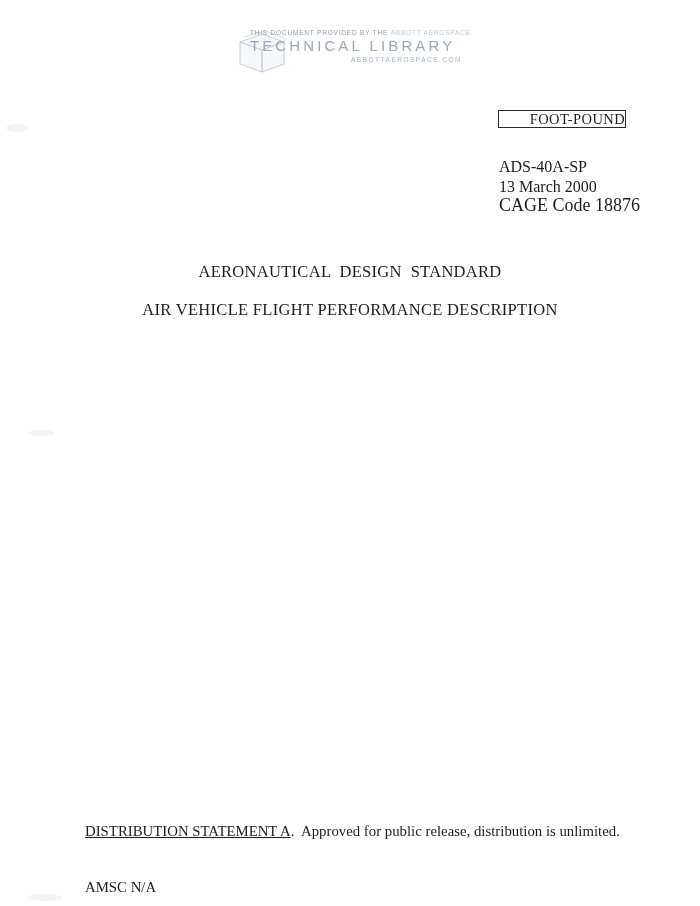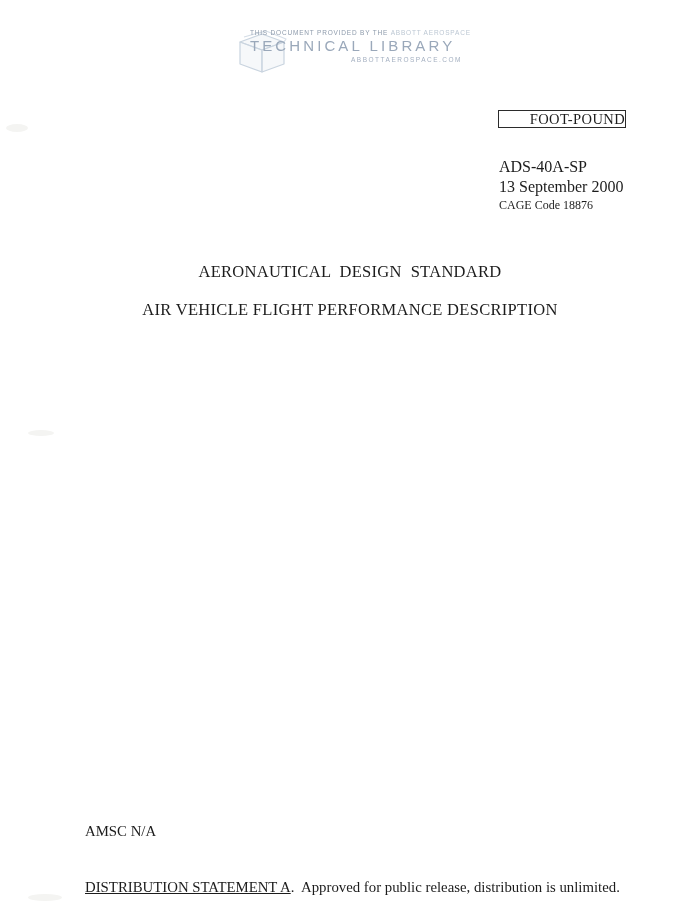--- a/index.html
+++ b/index.html
@@ -82,21 +82,21 @@
   }
   .doc-id {
     position: absolute;
     left: 499px;
     top: 129px;
     font-size: 16px;
     line-height: 19.5px;
     white-space: nowrap;
   }
   .doc-id .cage {
-    font-size: 12px;
+    font-size: 18px;
     line-height: 18px;
   }
 
   
   .titles {
     position: absolute;
     left: 0;
     top: 235px;
     width: 700px;
     text-align: center;
@@ -154,27 +154,27 @@
       <div class="logo-site">ABBOTTAEROSPACE.COM</div>
     </div>
   </div>
 
   <div class="stamp-box">
     <span>FOOT-POUND</span>
   </div>
 
   <div class="doc-id">
     <div>ADS-40A-SP</div>
-    <div>13 September 2000</div>
+    <div>13 March 2000</div>
     <div class="cage">CAGE Code 18876</div>
   </div>
 
   <div class="titles">
     <div class="title-line">AERONAUTICAL  DESIGN  STANDARD</div>
     <div class="title-line">AIR VEHICLE FLIGHT PERFORMANCE DESCRIPTION</div>
   </div>
 
   <div class="footer">
+    <div><span class="u">DISTRIBUTION STATEMENT A</span><span>.  Approved for public release, distribution is unlimited.</span></div>
     <div>AMSC N/A</div>
-    <div><span class="u">DISTRIBUTION STATEMENT A</span><span>.  Approved for public release, distribution is unlimited.</span></div>
   </div>
 
 </div>
 
 </body></html>

